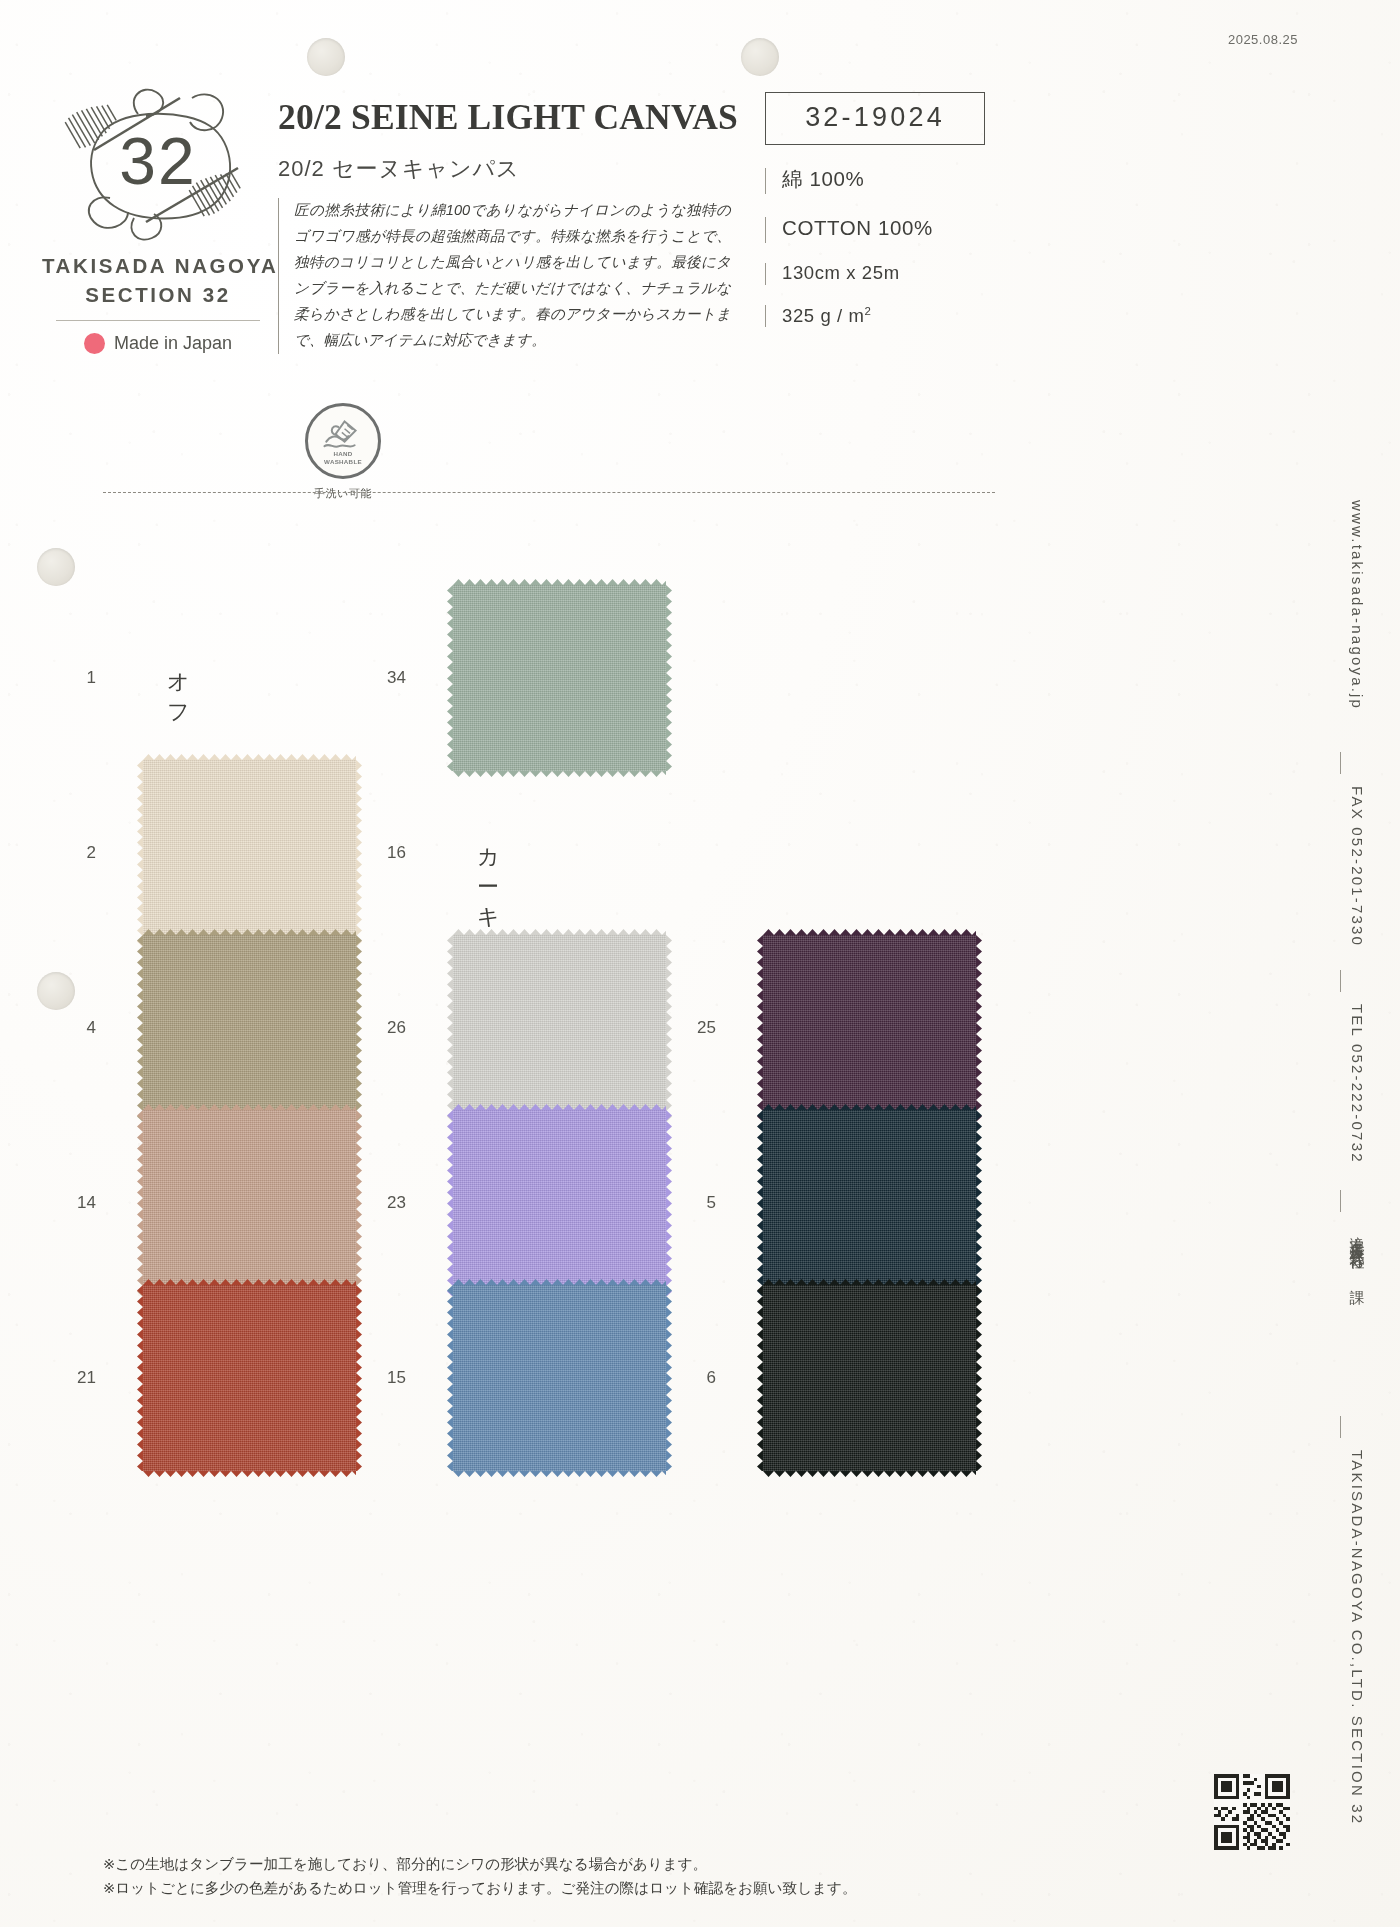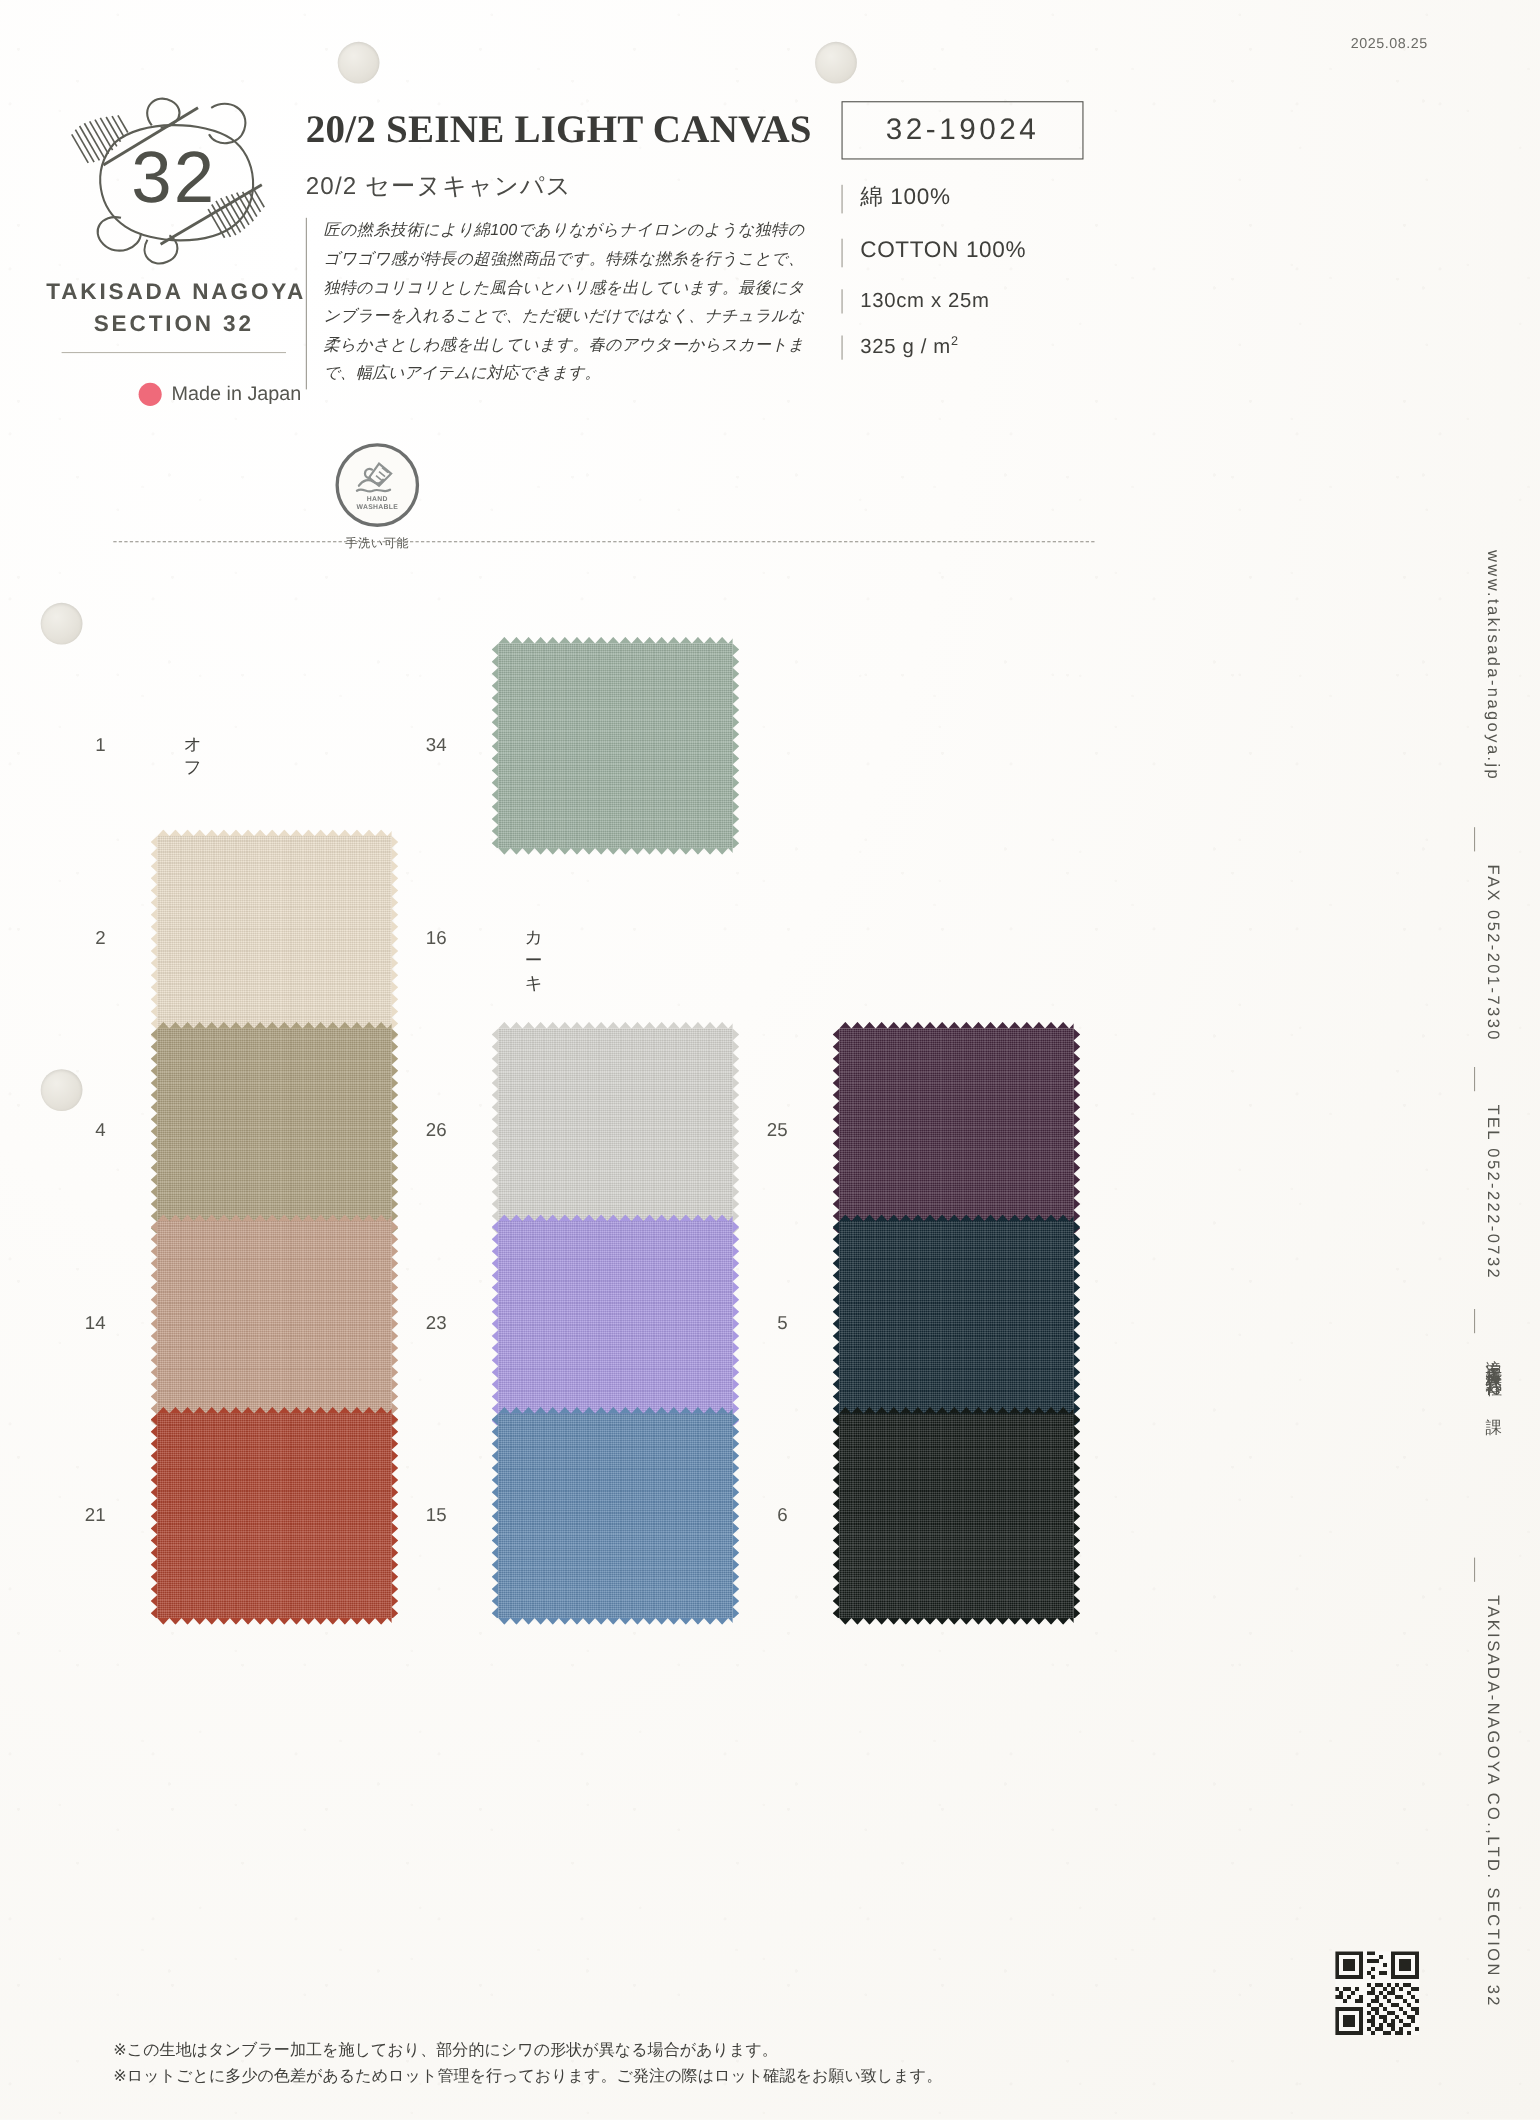--- a/index.html
+++ b/index.html
@@ -43,21 +43,21 @@
   .date{position:absolute;right:102px;top:32px;font-size:13px;letter-spacing:.5px;color:#6c6c67;}
 
   
   .header{position:absolute;left:0;top:62px;width:1130px;height:440px;}
 
   .brandcol{position:absolute;left:42px;top:10px;width:232px;text-align:center;}
   .logo-wrap{position:relative;width:232px;height:176px;}
   .brandname{font-size:20.5px;letter-spacing:2.6px;color:#55554f;font-weight:700;margin-top:6px;white-space:nowrap;}
   .brandsec{font-size:20.5px;letter-spacing:2.6px;color:#55554f;font-weight:700;margin-top:5px;}
   .rule{height:1px;background:#b9b6ad;margin:13px 14px 0 14px;}
-  .madein{display:flex;align-items:center;justify-content:flex-end;gap:9px;margin-top:27px;}
+  .madein{display:flex;align-items:center;justify-content:center;gap:9px;margin-top:12px;}
   .jpdot{width:21px;height:21px;border-radius:50%;background:#ef6a7a;display:block;}
   .madein span.txt{font-size:18px;color:#55554f;}
 
   
   .titleblock{position:absolute;left:278px;top:34px;width:470px;}
   .maintitle{font-family:"Liberation Serif","DejaVu Serif",serif;font-weight:700;
     font-size:35.5px;letter-spacing:.2px;color:#3b3b38;white-space:nowrap;}
   .subtitle{font-size:22px;color:#4a4a46;margin-top:16px;letter-spacing:1px;}
   .descwrap{display:flex;margin-top:14px;font-style:italic;}
   .descbar{width:1px;background:#9b988f;margin-right:15px;flex:0 0 1px;}
@@ -84,21 +84,21 @@
   sup{font-size:.62em;vertical-align:super;}
 
   
   .dashsep{position:absolute;left:103px;top:492px;width:892px;height:0;
     border-top:1.6px dashed #8d8a82;}
 
   
   .grid{position:absolute;left:0;top:560px;width:1030px;height:1290px;}
   .cell{position:absolute;}
   .cellnum{position:absolute;font-size:17px;color:#55554f;text-align:right;width:42px;}
-  .cellname{position:absolute;font-size:16px;color:#3f3f3b;letter-spacing:1px;font-family:Liberation Mono, monospace;}
+  .cellname{position:absolute;font-size:22px;color:#3f3f3b;letter-spacing:1px;font-family:Liberation Mono, monospace;}
   .swatch{
     position:absolute;width:213px;height:186px;
     background-image:
       repeating-linear-gradient(0deg, rgba(255,255,255,.13) 0 1px, rgba(0,0,0,.05) 1px 2px),
       repeating-linear-gradient(90deg, rgba(255,255,255,.10) 0 1px, rgba(0,0,0,.045) 1px 2px);
     box-shadow:0 1px 3px rgba(0,0,0,.10);
   }
   
   .swatch{
     -webkit-mask-image:

